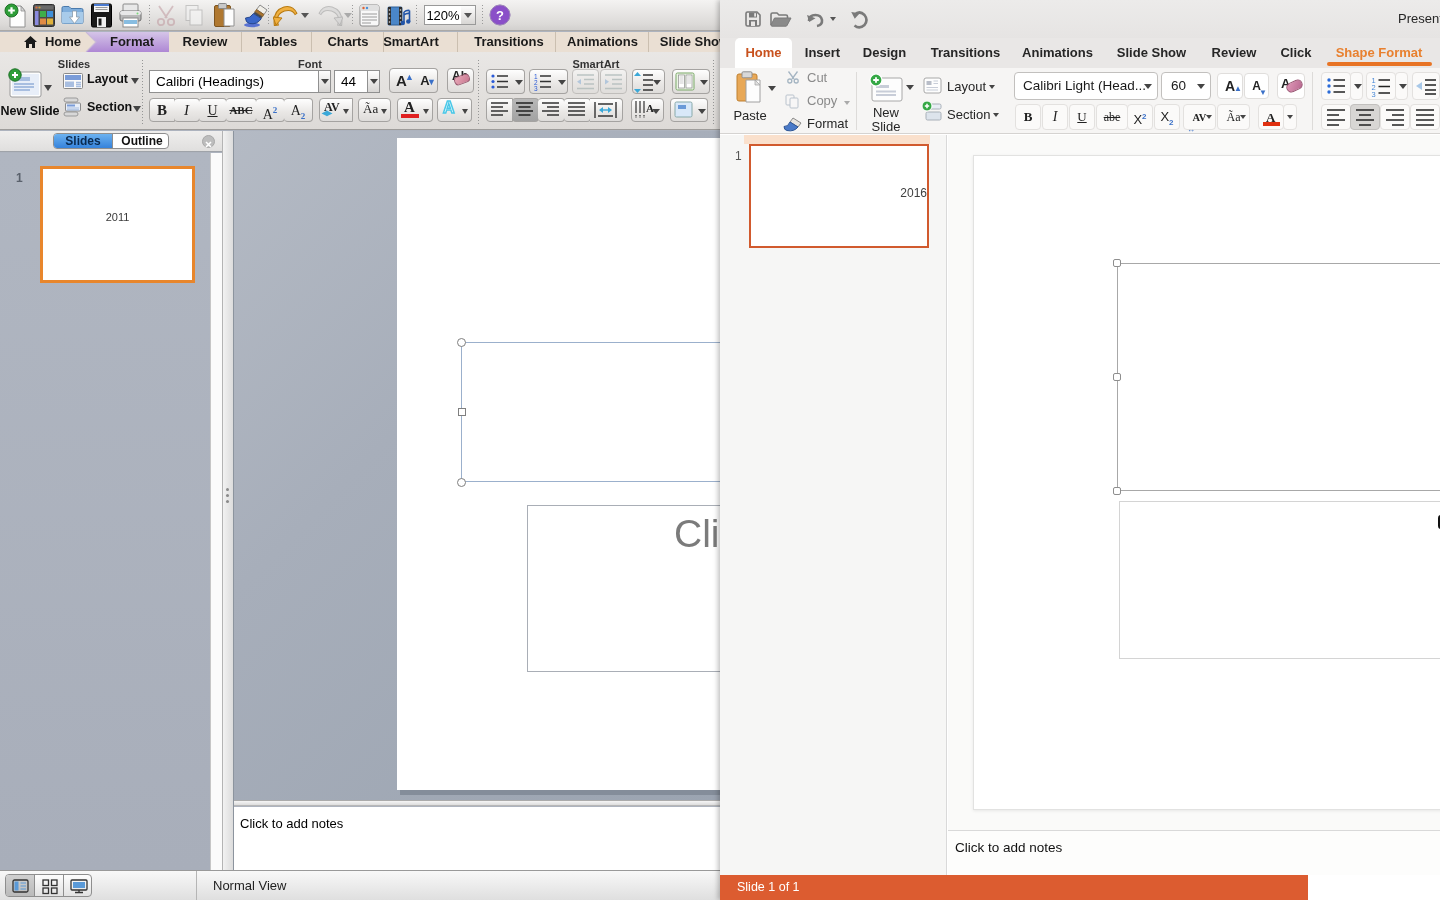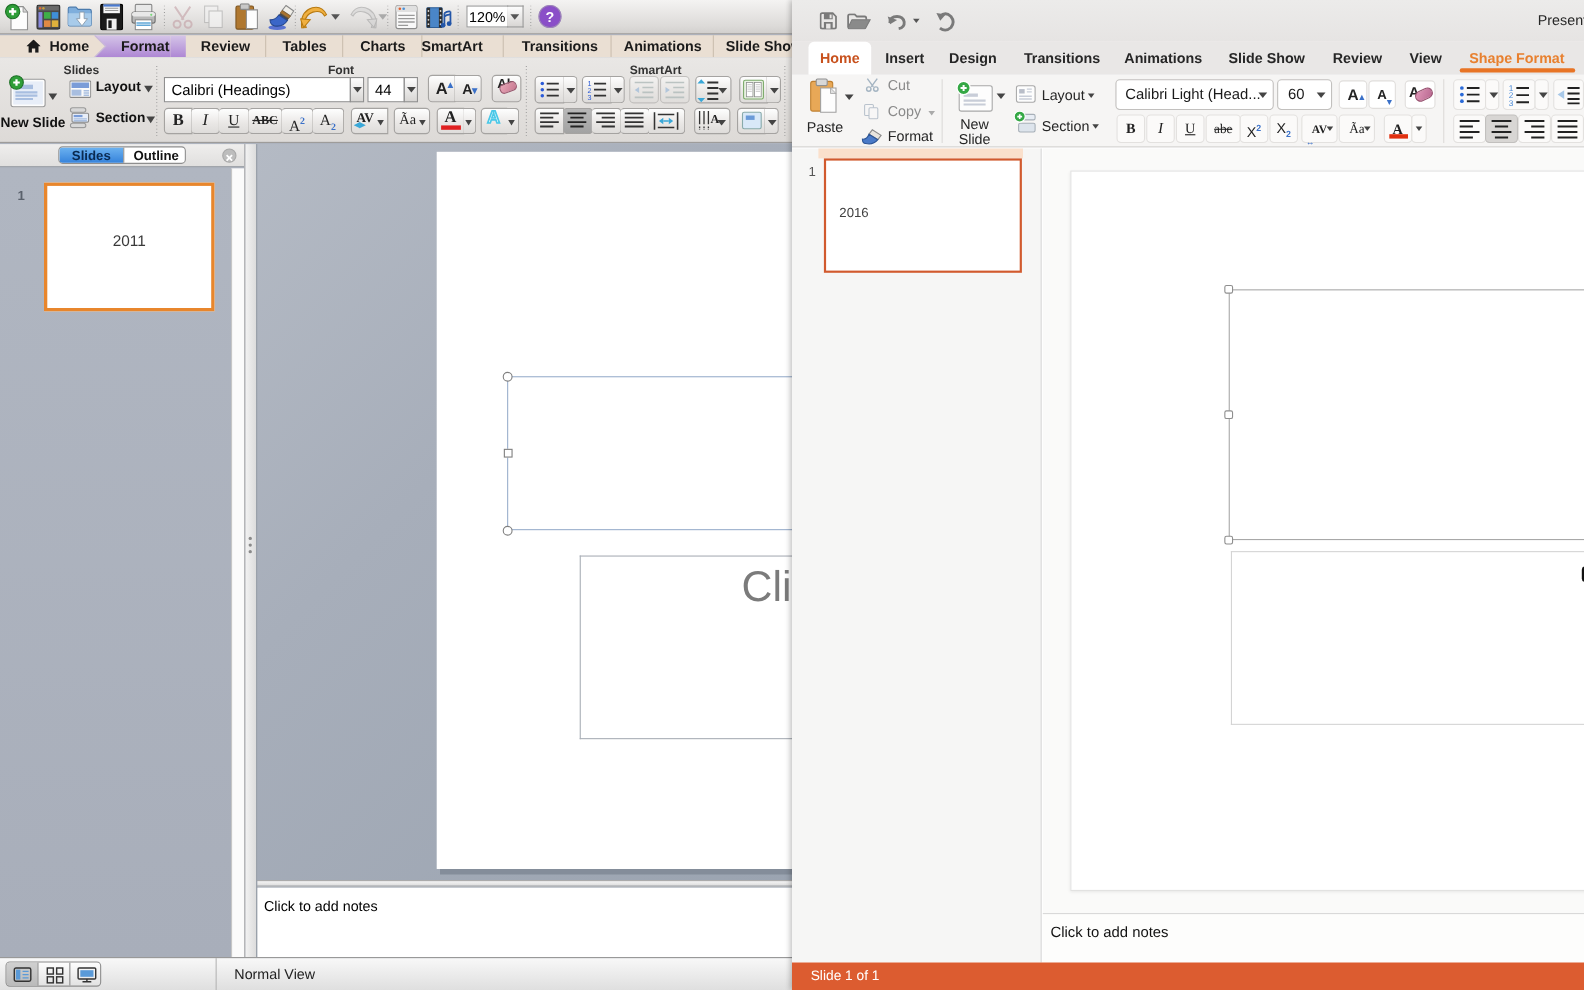--- a/index.html
+++ b/index.html
@@ -41,21 +41,21 @@
   
   #rapp { left:720px; top:0; width:720px; height:900px; background:#FFFFFF; box-shadow:-2px 0 5px rgba(0,0,0,.25); }
   #rtitle { left:0; top:0; width:720px; height:38px; background:linear-gradient(#ECEBEA,#E6E4E3); }
   #rtabs { left:0; top:38px; width:720px; height:30px; background:#E9E7E6; }
   .rtab { position:absolute; top:0; height:30px; line-height:30px; font-size:13px; font-weight:bold; color:#262626; text-align:center; }
   #rribbon { left:0; top:68px; width:720px; height:66px; background:#F6F5F4; border-bottom:1px solid #D5D3D1; }
   #rpanel { left:0; top:135px; width:227px; height:740px; background:#F6F6F5; border-right:1px solid #D9D9D9; }
   #rmain { left:228px; top:135px; width:492px; height:740px; background:#FAFAF9; }
   #rslide { position:absolute; left:25px; top:20px; width:495px; height:655px; background:#fff; border:1px solid #E2E2E1; box-shadow:0 1px 3px rgba(0,0,0,.08); }
   #rnotesline { left:228px; top:830px; width:492px; height:1px; background:#D9D9D9; }
-  #rorange { left:0; top:875px; width:720px; height:25px; background:#DC5C30; }
+  #rorange { left:0; top:875px; width:588px; height:25px; background:#DC5C30; }
 
   .handle-c { position:absolute; width:9px; height:9px; border-radius:50%; background:#fff; border:1px solid #7F7F7F; }
   .handle-s { position:absolute; width:8px; height:8px; background:#fff; border:1px solid #7F7F7F; }
   .rbtn1 { position:absolute; top:4px; height:28px; background:#FBFAF9; border:1px solid #E3E1DF; border-radius:4px; }
   .rbtn2 { position:absolute; top:36px; height:26px; width:26px; background:#FBFAF9; border:1px solid #E3E1DF; border-radius:4px; text-align:center; line-height:24px; font-size:13px; color:#222; }
 </style>
 </head>
 <body>
 <div id="stage">
 
@@ -385,21 +385,21 @@
       </div>
       <div style="position:absolute;left:202px;top:4px;width:13px;height:13px;border-radius:50%;background:#BDBDBD;border:1px solid #A8A8A8;">
         <svg width="11" height="11" viewBox="0 0 11 11">
             <path d="M3 3 L8 8 M8 3 L3 8" stroke="#fff" stroke-width="1.6"></path>
           </svg>
       </div>
     </div>
     <div id="lpanel" class="abs">
       <div style="position:absolute;left:16px;top:18px;font-size:12px;font-weight:bold;color:#5A616C">1</div>
       <div style="position:absolute;left:40px;top:13px;width:155px;height:117px;background:#fff;border:3px solid #E8862C;">
-        <div style="position:absolute;left:0;top:42px;width:100%;text-align:center;font-size:14px;color:#3a3a3a">2011</div>
+        <div style="position:absolute;left:0;top:42px;width:100%;text-align:center;font-size:11px;color:#3a3a3a">2011</div>
       </div>
     </div>
     <div id="lscroll" class="abs"></div>
     <div id="lsplit" class="abs">
       <div style="position:absolute;left:3px;top:357px;width:3px;height:3px;border-radius:50%;background:#8a8a8a;box-shadow:0 6px 0 #8a8a8a,0 12px 0 #8a8a8a"></div>
     </div>
     <div id="lcanvas" class="abs">
       <div id="lslide"></div>
 
       <div style="position:absolute;left:227px;top:211px;width:259px;height:140px;border-top:1px solid #9BB0CC;border-left:1px solid #9BB0CC;border-bottom:1px solid #9BB0CC"></div>
@@ -480,21 +480,21 @@
     </div>
     <div id="rtabs" class="abs">
       <div class="abs" style="left:15px;top:0px;width:57px;height:30px;background:#FFFFFF;border-radius:5px 5px 0 0;"></div>
       <div class="rtab" style="left:15px;width:57px;color:#C8511D;">Home</div>
       <div class="rtab" style="left:80px;width:45px;">Insert</div>
       <div class="rtab" style="left:138px;width:53px;">Design</div>
       <div class="rtab" style="left:203px;width:85px;">Transitions</div>
       <div class="rtab" style="left:294px;width:87px;">Animations</div>
       <div class="rtab" style="left:390px;width:83px;">Slide Show</div>
       <div class="rtab" style="left:486px;width:56px;">Review</div>
-      <div class="rtab" style="left:555px;width:42px;">View</div>
+      <div class="rtab" style="left:555px;width:42px;">Click</div>
       <div class="rtab" style="left:609px;width:100px;color:#E8802F;">Shape Format</div>
       <div class="abs" style="left:607px;top:24px;width:105px;height:4px;background:#E87425;border-radius:2px;"></div>
     </div>
     <div id="rribbon" class="abs">
 
       <svg class="abs" style="left:15px;top:3px" width="28" height="33" viewBox="0 0 28 33">
         <rect x="2" y="3" width="20" height="27" rx="2" fill="#E8A857" stroke="#C08030"></rect>
         <rect x="7" y="0.8" width="10" height="6" rx="1.2" fill="#D8D8D8" stroke="#909090"></rect>
         <path d="M10 9 L24 9 L24 31 L10 31 Z" fill="#FDFDFD" stroke="#A0A0A0" transform="translate(1,0)"></path>
         <path d="M20 9 L25 14 L20 14 Z" fill="#E0E0E0" stroke="#A0A0A0" stroke-width=".7" transform="translate(0,0)"></path>
@@ -616,21 +616,21 @@
           </svg></div>
       <div class="rbtn2" style="left:690px;width:30px">
         <svg width="28" height="24" viewBox="0 0 28 24">
             <path d="M5 5 H23 M5 10 H23 M5 15 H23 M5 20 H23" stroke="#222" stroke-width="1.7"></path>
           </svg></div>
     </div>
     <div id="rpanel" class="abs">
       <div style="position:absolute;left:24px;top:0px;width:186px;height:9px;background:#FAE0CC"></div>
       <div style="position:absolute;left:15px;top:14px;font-size:12px;color:#555">1</div>
       <div style="position:absolute;left:29px;top:9px;width:180px;height:104px;background:#fff;border:2px solid #D15A2E;">
-        <div style="position:absolute;left:12px;top:40px;width:100%;text-align:left;font-size:12px;color:#404040">2016</div>
+        <div style="position:absolute;left:0;top:40px;width:100%;text-align:right;font-size:12px;color:#404040">2016</div>
       </div>
     </div>
     <div id="rmain" class="abs">
       <div id="rslide"></div>
 
       <div style="position:absolute;left:169px;top:128px;width:323px;height:228px;border-top:1px solid #A8A8A8;border-left:1px solid #A8A8A8;border-bottom:1px solid #A8A8A8"></div>
       <div class="handle-s" style="left:165px;top:124px;border-radius:2px;border-color:#8E8E8E"></div>
       <div class="handle-s" style="left:165px;top:238px;border-radius:2px;border-color:#8E8E8E"></div>
       <div class="handle-s" style="left:165px;top:352px;border-radius:2px;border-color:#8E8E8E"></div>
 

